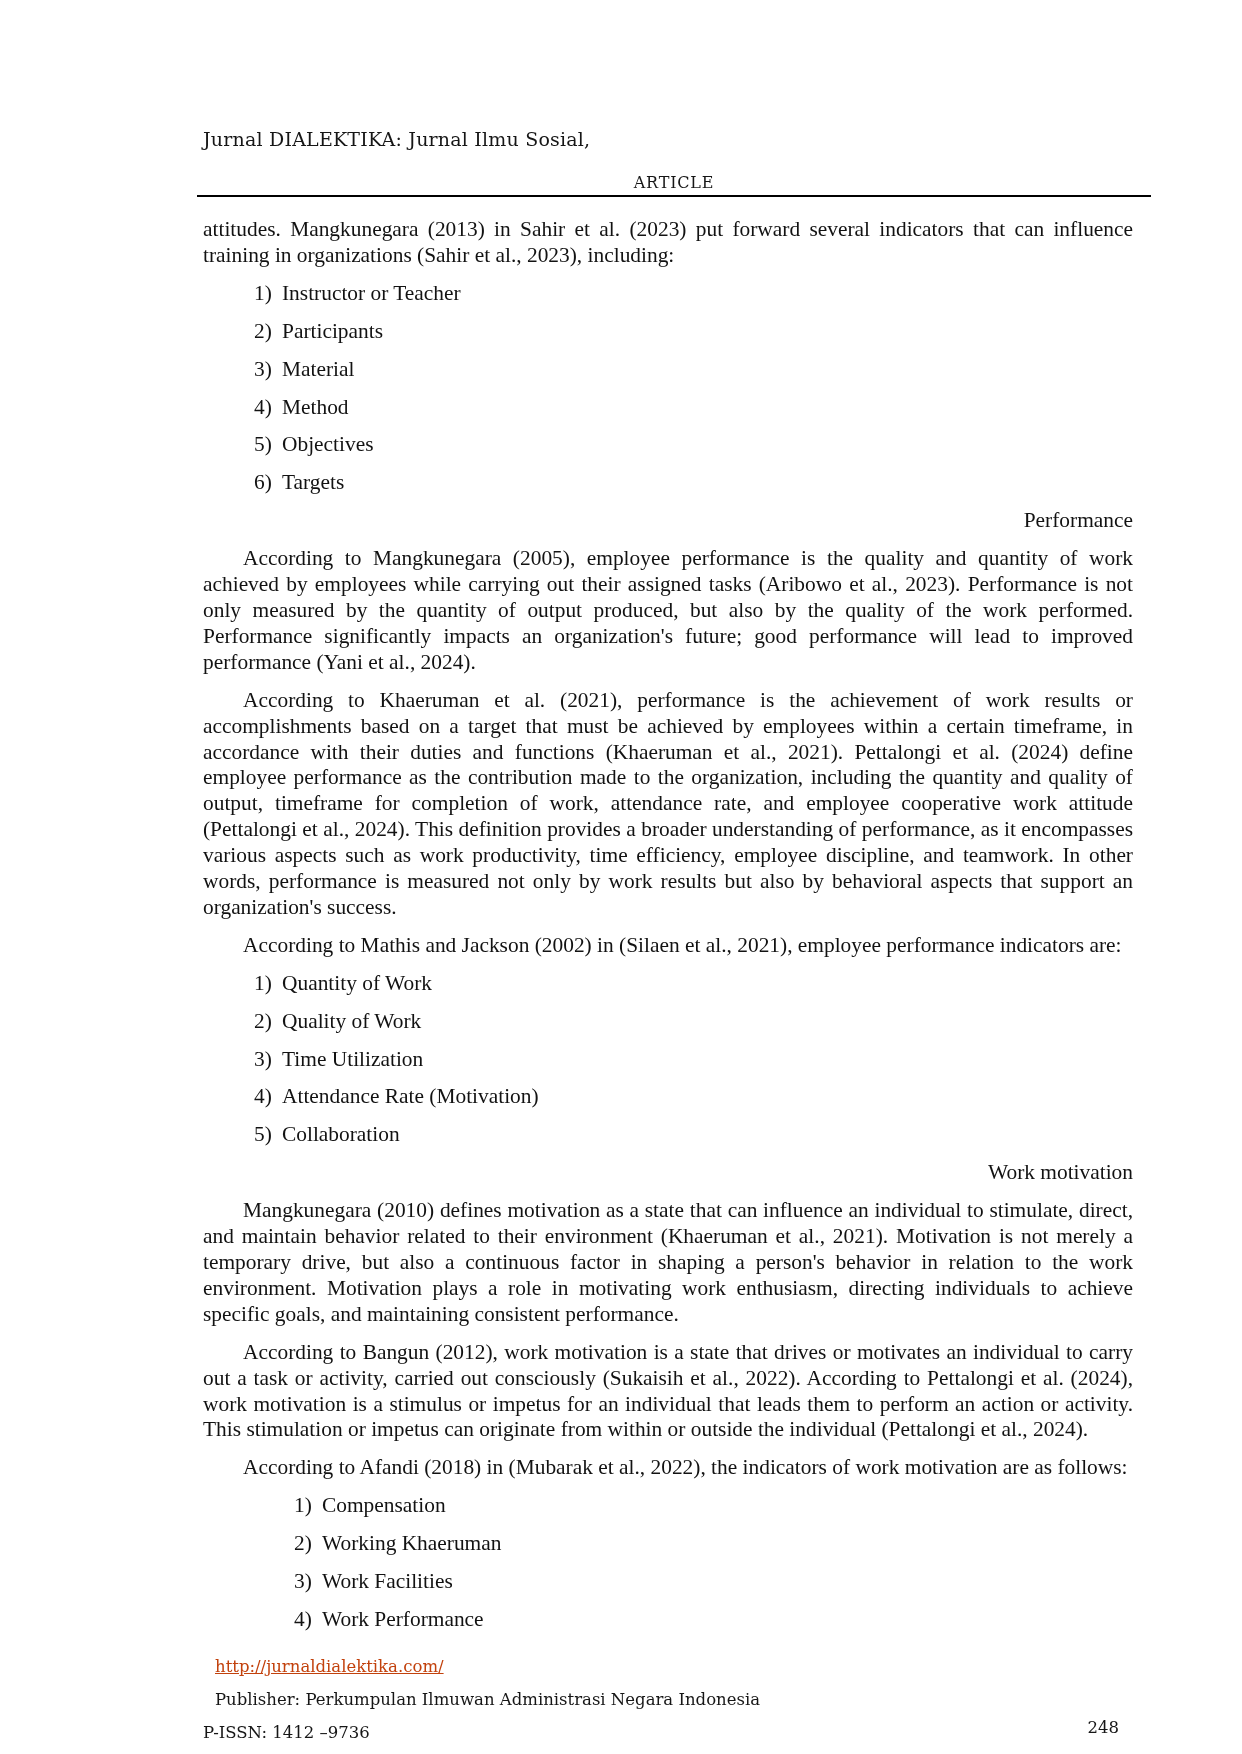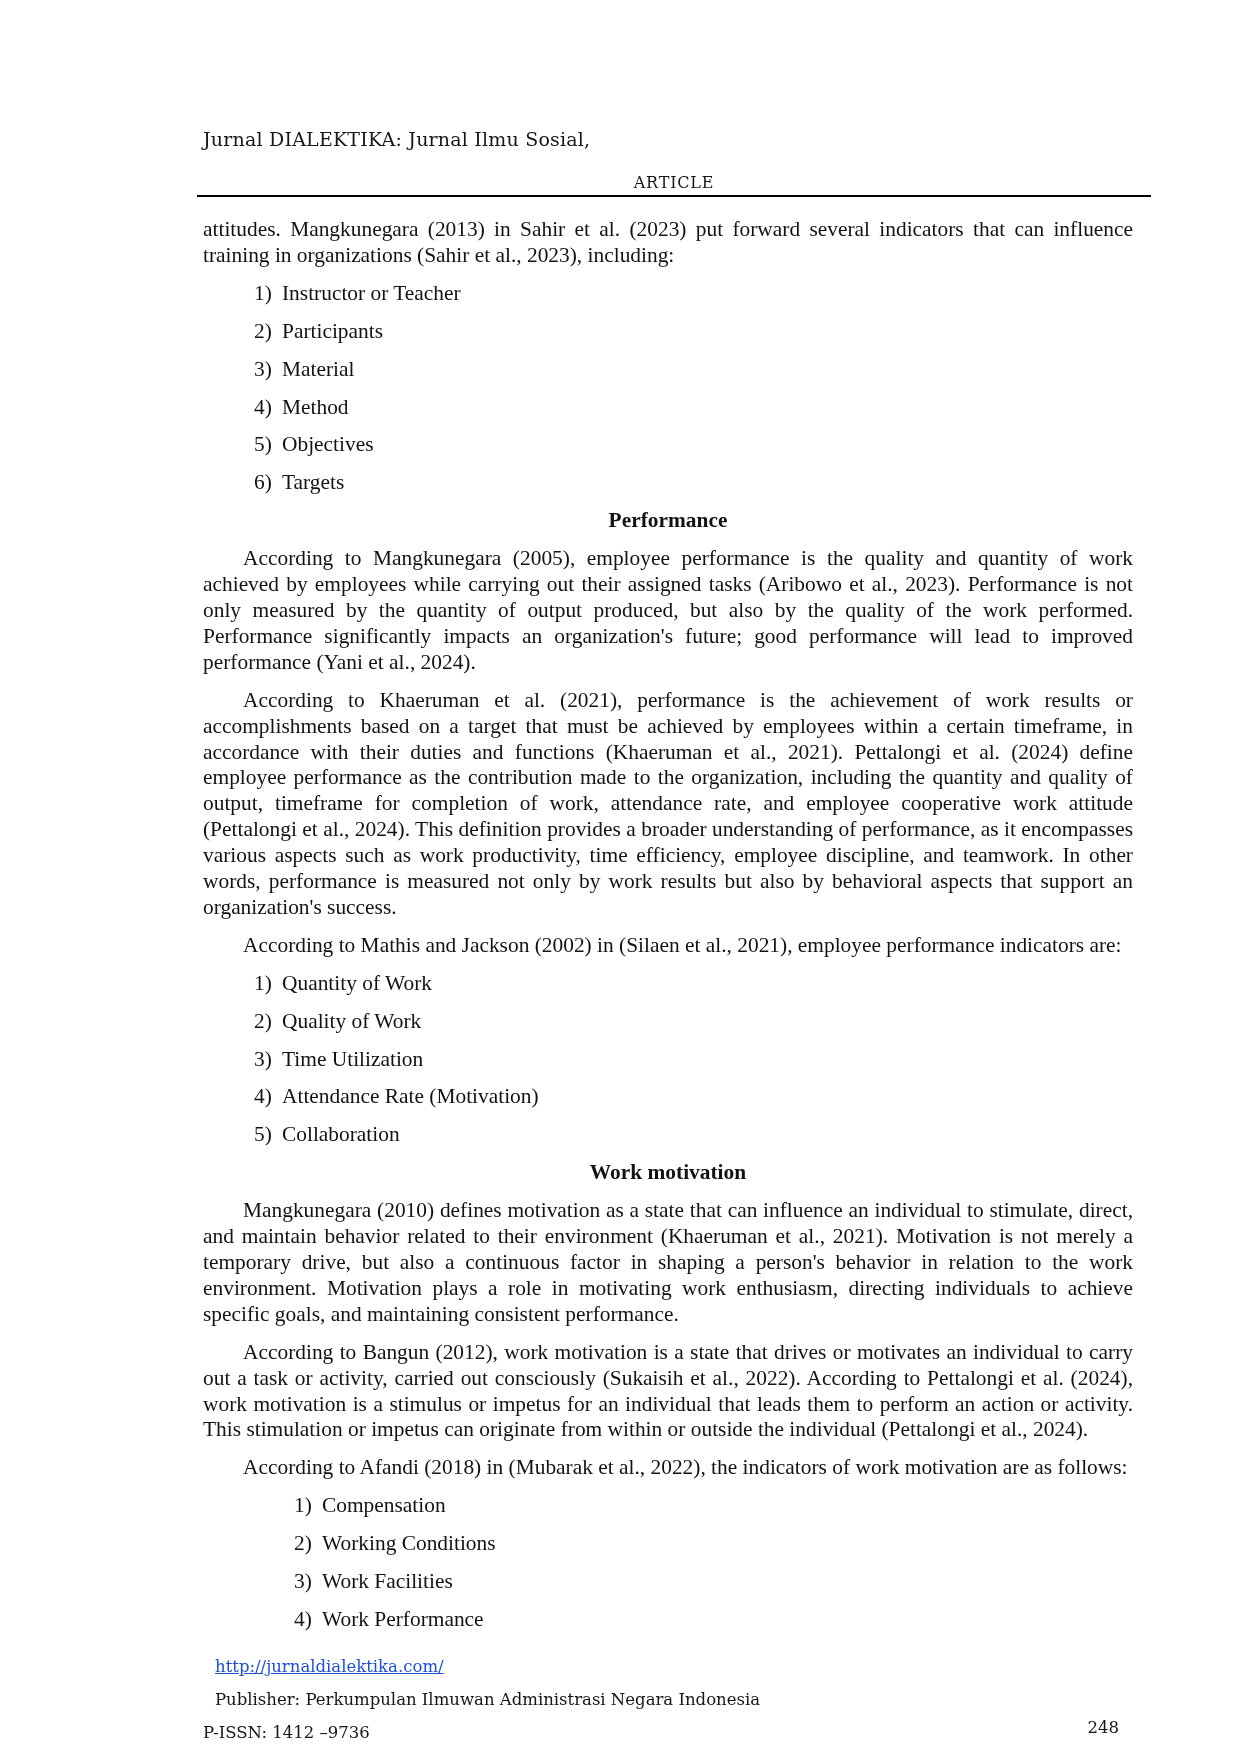--- a/index.html
+++ b/index.html
@@ -25,40 +25,40 @@
     font-size:16px; line-height:25px; letter-spacing:0.8px;
     border-bottom:2px solid #000;
     color:#161616;
   }
   .body-col {
     position:absolute; top:157px; left:143px; width:954px;
     font-size:21.4px; line-height:25.9px;
   }
   .body-col p.para { text-align:justify; }
   .body-col p.para.indent { text-indent:40px; }
-  .body-col h3.sec { font-size:21.4px; font-weight:bold; text-align:center; }
+  .body-col h3.sec { font-size:21.4px; font-weight:normal; text-align:right; }
   ol.lst { list-style:none; counter-reset:item; }
   ol.lst li {
     counter-increment:item;
     position:relative; padding-left:67px; text-align:left;
   }
   ol.lst li::before {
     content:counter(item) ")";
     position:absolute; left:39px;
   }
   ol.lst.deep li { padding-left:107px; }
   ol.lst.deep li::before { left:79px; }
   .footer {
     position:absolute; top:1596px; left:143px; width:954px;
     font-family:"DejaVu Serif", serif;
     font-size:16.5px; line-height:21px;
     color:#161616;
   }
   .footer .link-row a {
-    color:#1d4ed8;
+    color:#c2410c;
     text-decoration:underline;
     cursor:pointer;
   }
   .footer .pub-row { position:relative; }
   .footer .pagenum {
     position:absolute; right:2px; top:16px;
   }
 </style>
 </head>
 <body>
@@ -93,21 +93,21 @@
         <li>Time Utilization</li>
         <li>Attendance Rate (Motivation)</li>
         <li>Collaboration</li>
       </ol>
       <h3 class="sec">Work motivation</h3>
       <p class="para indent">Mangkunegara (2010) defines motivation as a state that can influence an individual to stimulate, direct, and maintain behavior related to their environment (Khaeruman et al., 2021). Motivation is not merely a temporary drive, but also a continuous factor in shaping a person's behavior in relation to the work environment. Motivation plays a role in motivating work enthusiasm, directing individuals to achieve specific goals, and maintaining consistent performance.</p>
       <p class="para indent">According to Bangun (2012), work motivation is a state that drives or motivates an individual to carry out a task or activity, carried out consciously (Sukaisih et al., 2022). According to Pettalongi et al. (2024), work motivation is a stimulus or impetus for an individual that leads them to perform an action or activity. This stimulation or impetus can originate from within or outside the individual (Pettalongi et al., 2024).</p>
       <p class="para indent">According to Afandi (2018) in (Mubarak et al., 2022), the indicators of work motivation are as follows:</p>
       <ol class="lst deep">
         <li>Compensation</li>
-        <li>Working Conditions</li>
+        <li>Working Khaeruman</li>
         <li>Work Facilities</li>
         <li>Work Performance</li>
       </ol>
     </div>
 
   <div class="footer">
     <div class="link-row">
       <a>http://jurnaldialektika.com/</a>
     </div>
     <div class="pub-row">

